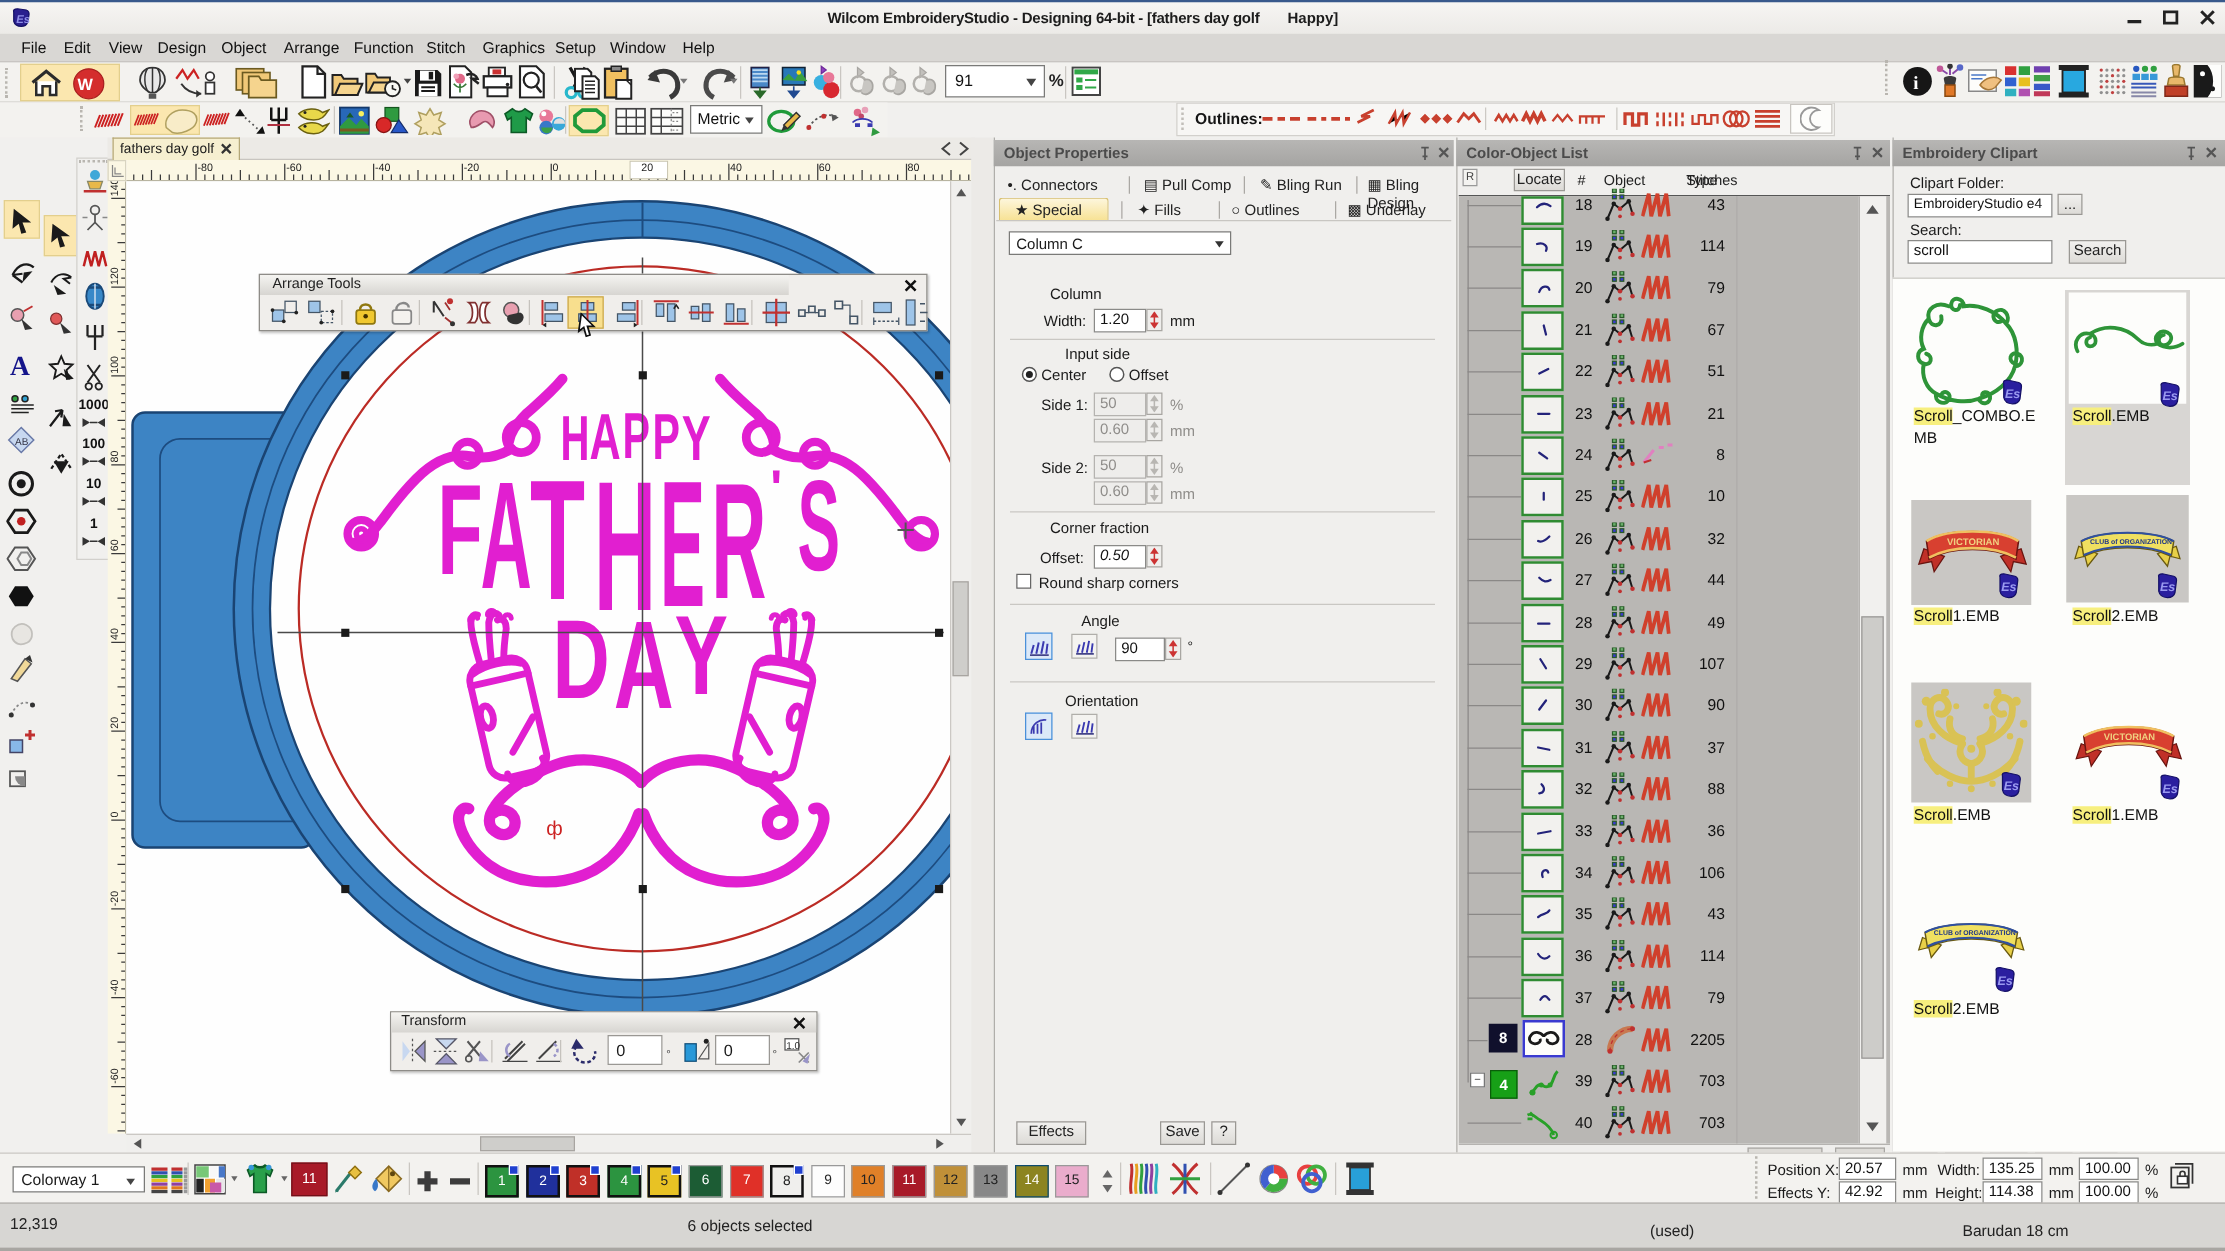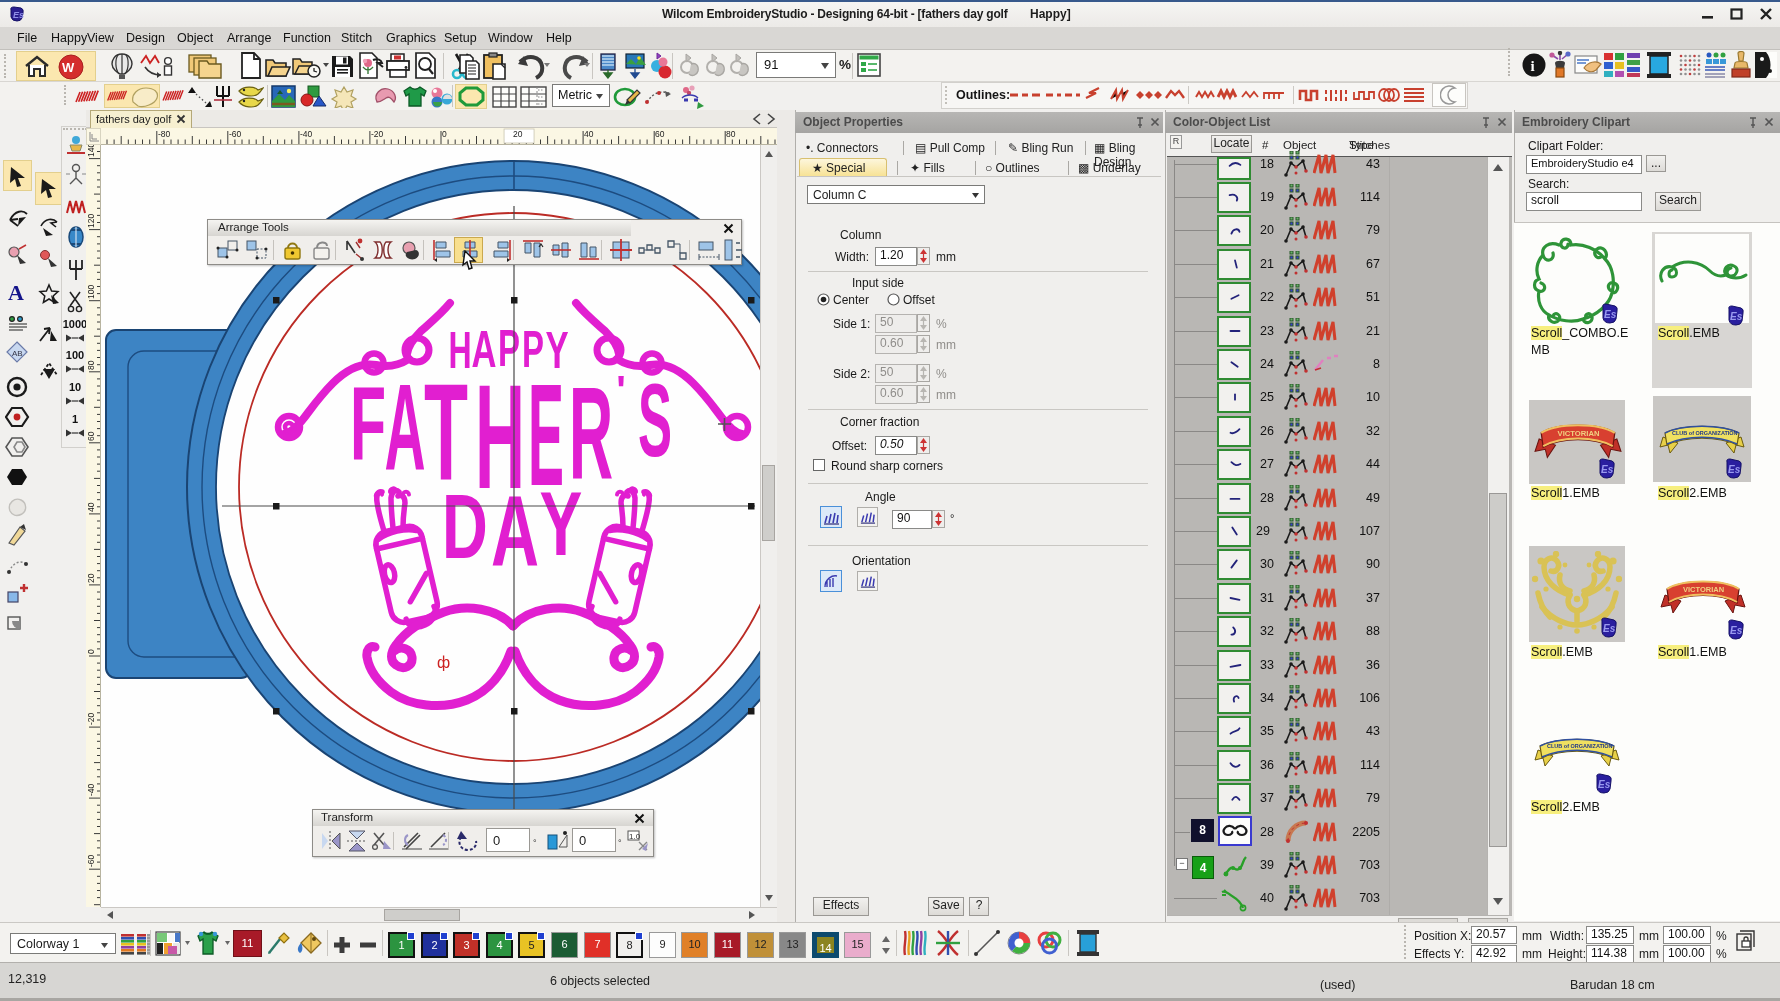--- a/index.html
+++ b/index.html
@@ -21,21 +21,21 @@
   </svg>
 <div class="a" style="left:662px;top:7px;width:360px;height:16px;font-size:12px;font-weight:bold;color:#1c1c1c;white-space:nowrap;letter-spacing:-0.2px">Wilcom EmbroideryStudio - Designing 64-bit - [fathers day golf</div>
 <div class="a" style="left:1030px;top:7px;width:80px;height:16px;font-size:12px;font-weight:bold;color:#1c1c1c">Happy]</div>
 <svg class="a" style="left:1700px;top:6px" width="76" height="16" viewBox="0 0 76 16">
     <rect x="2" y="10" width="11" height="2.6" fill="#222"></rect>
     <rect x="31.5" y="3.5" width="10" height="9" fill="none" stroke="#222" stroke-width="2.2"></rect>
     <path d="M61 3 l10 10 M71 3 l-10 10" stroke="#222" stroke-width="2.4"></path>
   </svg>
 <div class="a" style="left:0px;top:27px;width:1780px;height:23px;background:#d9d7d4;border-bottom:1px solid #c2c0bc"></div>
 <div class="a" style="left:17px;top:31px;width:60px;height:16px;font-size:12.5px;color:#111">File</div>
-<div class="a" style="left:51px;top:31px;width:60px;height:16px;font-size:12.5px;color:#111">Happy</div>
+<div class="a" style="left:51px;top:31px;width:60px;height:16px;font-size:12.5px;color:#111">Edit</div>
 <div class="a" style="left:87px;top:31px;width:60px;height:16px;font-size:12.5px;color:#111">View</div>
 <div class="a" style="left:126px;top:31px;width:60px;height:16px;font-size:12.5px;color:#111">Design</div>
 <div class="a" style="left:177px;top:31px;width:60px;height:16px;font-size:12.5px;color:#111">Object</div>
 <div class="a" style="left:227px;top:31px;width:60px;height:16px;font-size:12.5px;color:#111">Arrange</div>
 <div class="a" style="left:283px;top:31px;width:60px;height:16px;font-size:12.5px;color:#111">Function</div>
 <div class="a" style="left:341px;top:31px;width:60px;height:16px;font-size:12.5px;color:#111">Stitch</div>
 <div class="a" style="left:386px;top:31px;width:60px;height:16px;font-size:12.5px;color:#111">Graphics</div>
 <div class="a" style="left:444px;top:31px;width:60px;height:16px;font-size:12.5px;color:#111">Setup</div>
 <div class="a" style="left:488px;top:31px;width:60px;height:16px;font-size:12.5px;color:#111">Window</div>
 <div class="a" style="left:546px;top:31px;width:60px;height:16px;font-size:12.5px;color:#111">Help</div>
@@ -1211,21 +1211,21 @@
   </svg>
 <svg class="a" style="left:1313px;top:485px" width="24" height="26" viewBox="0 0 24 26">
     <use href="#zzg"></use>
   </svg>
 <div class="a" style="left:1340px;top:491px;width:40px;height:14px;font-size:12.5px;color:#111;text-align:right">49</div>
 <div class="a" style="left:1174px;top:531px;width:43px;height:1px;background:#8a8886"></div>
 <div class="a" style="left:1217px;top:516px;width:34px;height:31px;background:#f2f1ee;border:2px solid #2f8b32"></div>
 <svg class="a" style="left:1226px;top:523px" width="18" height="16" viewBox="0 0 20 16">
     <path d="M7 4 L12 12" fill="none" stroke="#23237a" stroke-width="2" stroke-linecap="round"></path>
   </svg>
-<div class="a" style="left:1256px;top:524px;width:18px;height:14px;font-size:12.5px;color:#111;text-align:left">29</div>
+<div class="a" style="left:1256px;top:524px;width:18px;height:14px;font-size:12.5px;color:#111;text-align:right">29</div>
 <svg class="a" style="left:1284px;top:518px" width="26" height="26" viewBox="0 0 26 26">
     <use href="#objg"></use>
   </svg>
 <svg class="a" style="left:1313px;top:518px" width="24" height="26" viewBox="0 0 24 26">
     <use href="#zzg"></use>
   </svg>
 <div class="a" style="left:1340px;top:524px;width:40px;height:14px;font-size:12.5px;color:#111;text-align:right">107</div>
 <div class="a" style="left:1174px;top:564px;width:43px;height:1px;background:#8a8886"></div>
 <div class="a" style="left:1217px;top:549px;width:34px;height:31px;background:#f2f1ee;border:2px solid #2f8b32"></div>
 <svg class="a" style="left:1226px;top:556px" width="18" height="16" viewBox="0 0 20 16">
@@ -1606,21 +1606,21 @@
 <div class="a" style="left:537px;top:932px;width:8px;height:8px;background:#2040d0;border:1px solid #fff"></div>
 <div class="a" style="left:551px;top:932px;width:27px;height:26px;background:#1c5c34;border:1px solid #999;color:#fff;font-size:11px;text-align:center;padding-top:5px">6</div>
 <div class="a" style="left:584px;top:932px;width:27px;height:26px;background:#e03028;border:1px solid #999;color:#fff;font-size:11px;text-align:center;padding-top:5px">7</div>
 <div class="a" style="left:616px;top:932px;width:27px;height:26px;background:#f0efed;border:2.5px solid #111;color:#222;font-size:11px;text-align:center;padding-top:5px">8</div>
 <div class="a" style="left:635px;top:932px;width:8px;height:8px;background:#2040d0;border:1px solid #fff"></div>
 <div class="a" style="left:649px;top:932px;width:27px;height:26px;background:#fdfdfd;border:1px solid #999;color:#222;font-size:11px;text-align:center;padding-top:5px">9</div>
 <div class="a" style="left:681px;top:932px;width:27px;height:26px;background:#e08028;border:1px solid #999;color:#222;font-size:11px;text-align:center;padding-top:5px">10</div>
 <div class="a" style="left:714px;top:932px;width:27px;height:26px;background:#a81a28;border:1px solid #999;color:#fff;font-size:11px;text-align:center;padding-top:5px">11</div>
 <div class="a" style="left:747px;top:932px;width:27px;height:26px;background:#c09038;border:1px solid #999;color:#222;font-size:11px;text-align:center;padding-top:5px">12</div>
 <div class="a" style="left:779px;top:932px;width:27px;height:26px;background:#888888;border:1px solid #999;color:#222;font-size:11px;text-align:center;padding-top:5px">13</div>
-<div class="a" style="left:812px;top:932px;width:27px;height:26px;background:#8c8420;border:5px solid #0c4a6e;color:#fff;font-size:11px;text-align:center;padding-top:5px">14</div>
+<div class="a" style="left:812px;top:932px;width:27px;height:26px;background:#8c8420;border:1px solid #0c4a6e;color:#fff;font-size:11px;text-align:center;padding-top:5px">14</div>
 <div class="a" style="left:844px;top:932px;width:27px;height:26px;background:#eaaccc;border:1px solid #999;color:#222;font-size:11px;text-align:center;padding-top:5px">15</div>
 <svg class="a" style="left:880px;top:934px" width="12" height="22" viewBox="0 0 12 22">
     <path d="M6 2 L10 8 L2 8 Z" fill="#666"></path>
     <path d="M6 20 L10 14 L2 14 Z" fill="#666"></path>
   </svg>
 <div class="a" style="left:896px;top:930px;width:4px;height:26px;border-left:1px solid #c9c6c1"></div>
 <svg class="a" style="left:902px;top:929px" width="28" height="28" viewBox="0 0 28 28">
     <path d="M3 2 C5 10 1 18 3 26" stroke="#c03030" stroke-width="2.4" fill="none"></path>
     <path d="M7 2 C9 10 5 18 7 26" stroke="#e8a020" stroke-width="2.4" fill="none"></path>
     <path d="M11 2 C13 10 9 18 11 26" stroke="#30a040" stroke-width="2.4" fill="none"></path>

